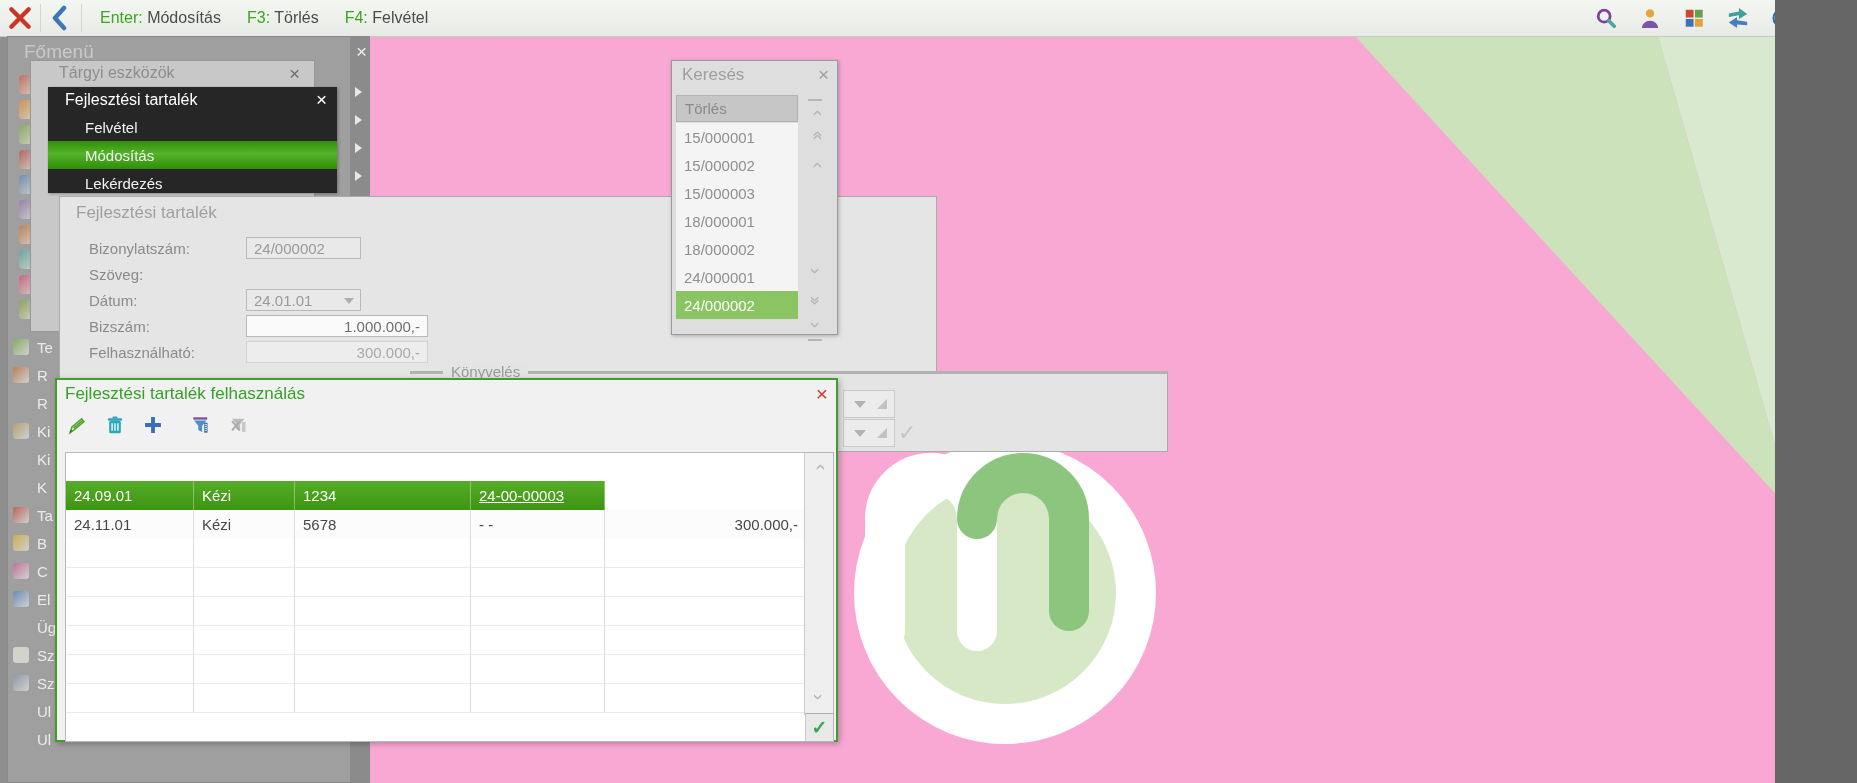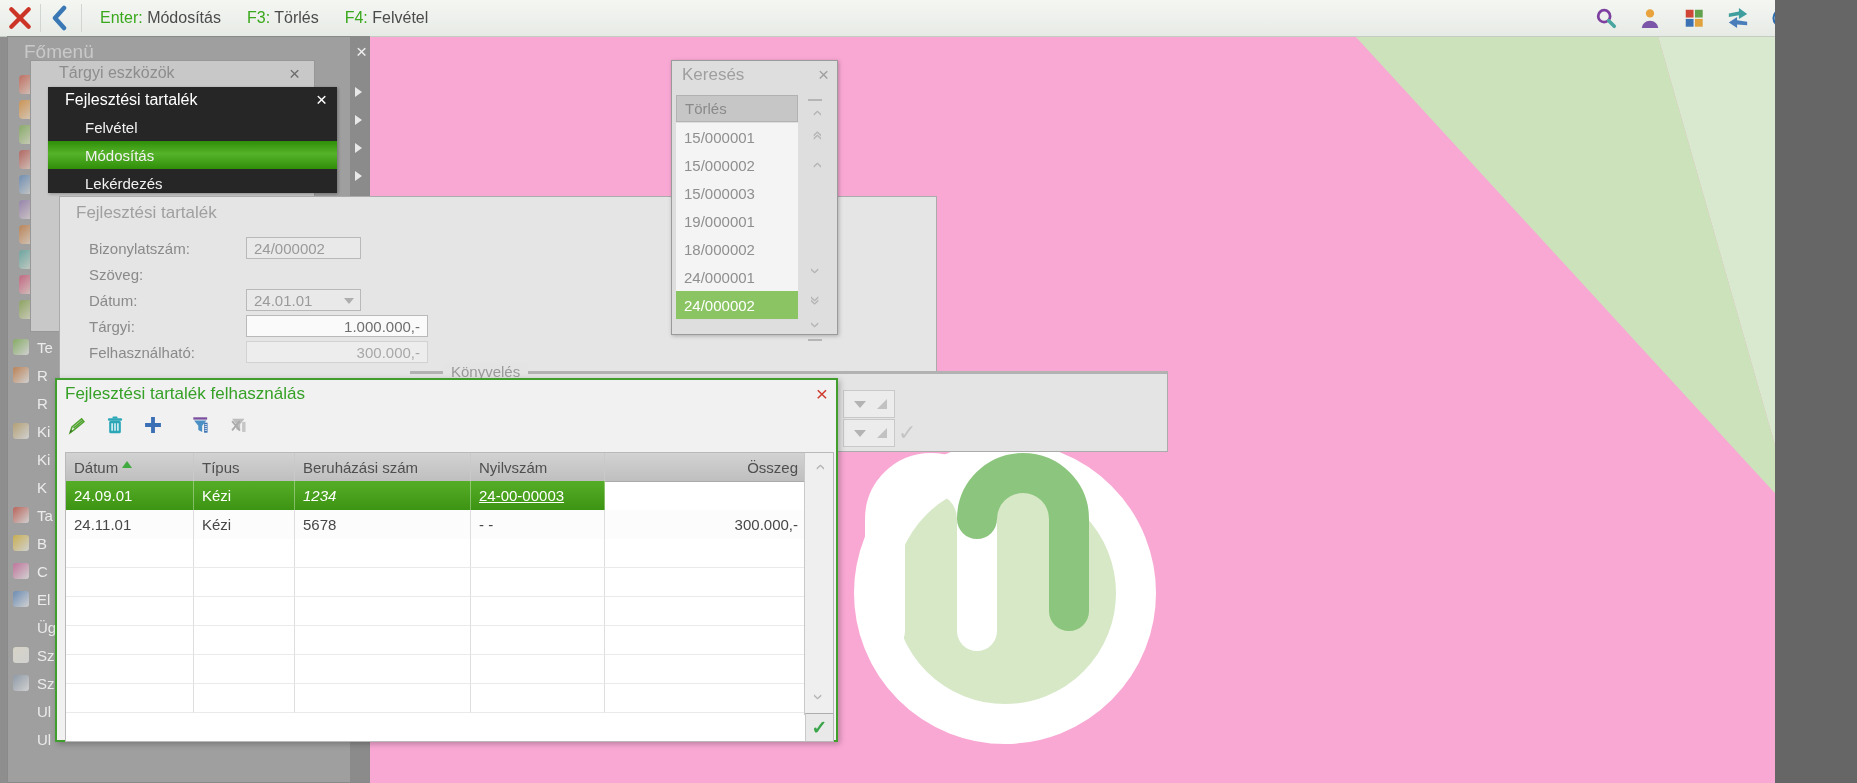--- a/index.html
+++ b/index.html
@@ -339,21 +339,21 @@
           <div class="f-input f-muted" style="width: 115px;">24/000002</div>
         </div>
         <div class="f-row" style="top: 66px;">
           <div class="f-label">Szöveg:</div>
         </div>
         <div class="f-row" style="top: 92px;">
           <div class="f-label">Dátum:</div>
           <div class="f-input f-muted" style="width: 115px;">24.01.01<div class="f-arrow"></div></div>
         </div>
         <div class="f-row" style="top: 118px;">
-          <div class="f-label">Tárgyi:</div>
+          <div class="f-label">Bizszám:</div>
           <div class="f-input f-light f-right" style="width: 182px;">1.000.000,-</div>
         </div>
         <div class="f-row" style="top: 144px;">
           <div class="f-label">Felhasználható:</div>
           <div class="f-input f-dim f-right" style="width: 182px;">300.000,-</div>
         </div>
       </div>
   </div>
 
   <div class="win kpanel">
@@ -379,21 +379,21 @@
         <div class="ker-row" style="top: 62px;">
           <span>15/000001</span>
         </div>
         <div class="ker-row" style="top: 90px;">
           <span>15/000002</span>
         </div>
         <div class="ker-row" style="top: 118px;">
           <span>15/000003</span>
         </div>
         <div class="ker-row" style="top: 146px;">
-          <span>19/000001</span>
+          <span>18/000001</span>
         </div>
         <div class="ker-row" style="top: 174px;">
           <span>18/000002</span>
         </div>
         <div class="ker-row" style="top: 202px;">
           <span>24/000001</span>
         </div>
         <div class="ker-row selected" style="top: 230px;">
           <span>24/000002</span>
         </div>
@@ -450,32 +450,25 @@
       <button class="tool-btn" disabled="">
         <svg width="30" height="30" viewBox="0 0 26 26">
           <polygon points="4,5 20,5 14.5,12 14.5,21 9.5,18.5 9.5,12" fill="#bdbdbd"></polygon>
           <rect x="17" y="9" width="4.5" height="13" fill="#c6c6c6"></rect>
           <path d="M4 20 L14 8 M4 8 L14 20" stroke="#ababab" stroke-width="2.4"></path>
         </svg>
       </button>
     </div>
 
     <div class="grid">
-      <div class="g-header" id="g-header">
-          <div class="g-hcell" style="width: 128px;">Dátum<div class="sort-up"></div></div>
-          <div class="g-hcell" style="width: 101px;">Típus</div>
-          <div class="g-hcell" style="width: 176px;">Beruházási szám</div>
-          <div class="g-hcell" style="width: 134px;">Nyilvszám</div>
-          <div class="g-hcell num" style="width: 202px;">Összeg</div>
-        </div>
       <div id="g-rows">
           <div class="g-row selected" style="top: 28px;">
             <div class="g-cell" style="width: 128px;">24.09.01</div>
             <div class="g-cell" style="width: 101px;">Kézi</div>
-            <div class="g-cell" style="width: 176px; font-style: italic;">1234</div>
+            <div class="g-cell" style="width: 176px;">1234</div>
             <div class="g-cell" style="width: 134px; text-decoration: underline;">24-00-00003</div>
           </div>
           <div class="g-row" style="top: 57px;">
             <div class="g-cell" style="width: 128px;">24.11.01</div>
             <div class="g-cell" style="width: 101px;">Kézi</div>
             <div class="g-cell" style="width: 176px;">5678</div>
             <div class="g-cell" style="width: 134px;">- -</div>
             <div class="g-cell num" style="width: 202px;">300.000,-</div>
           </div>
           <div class="g-empty" style="top: 86px;">

